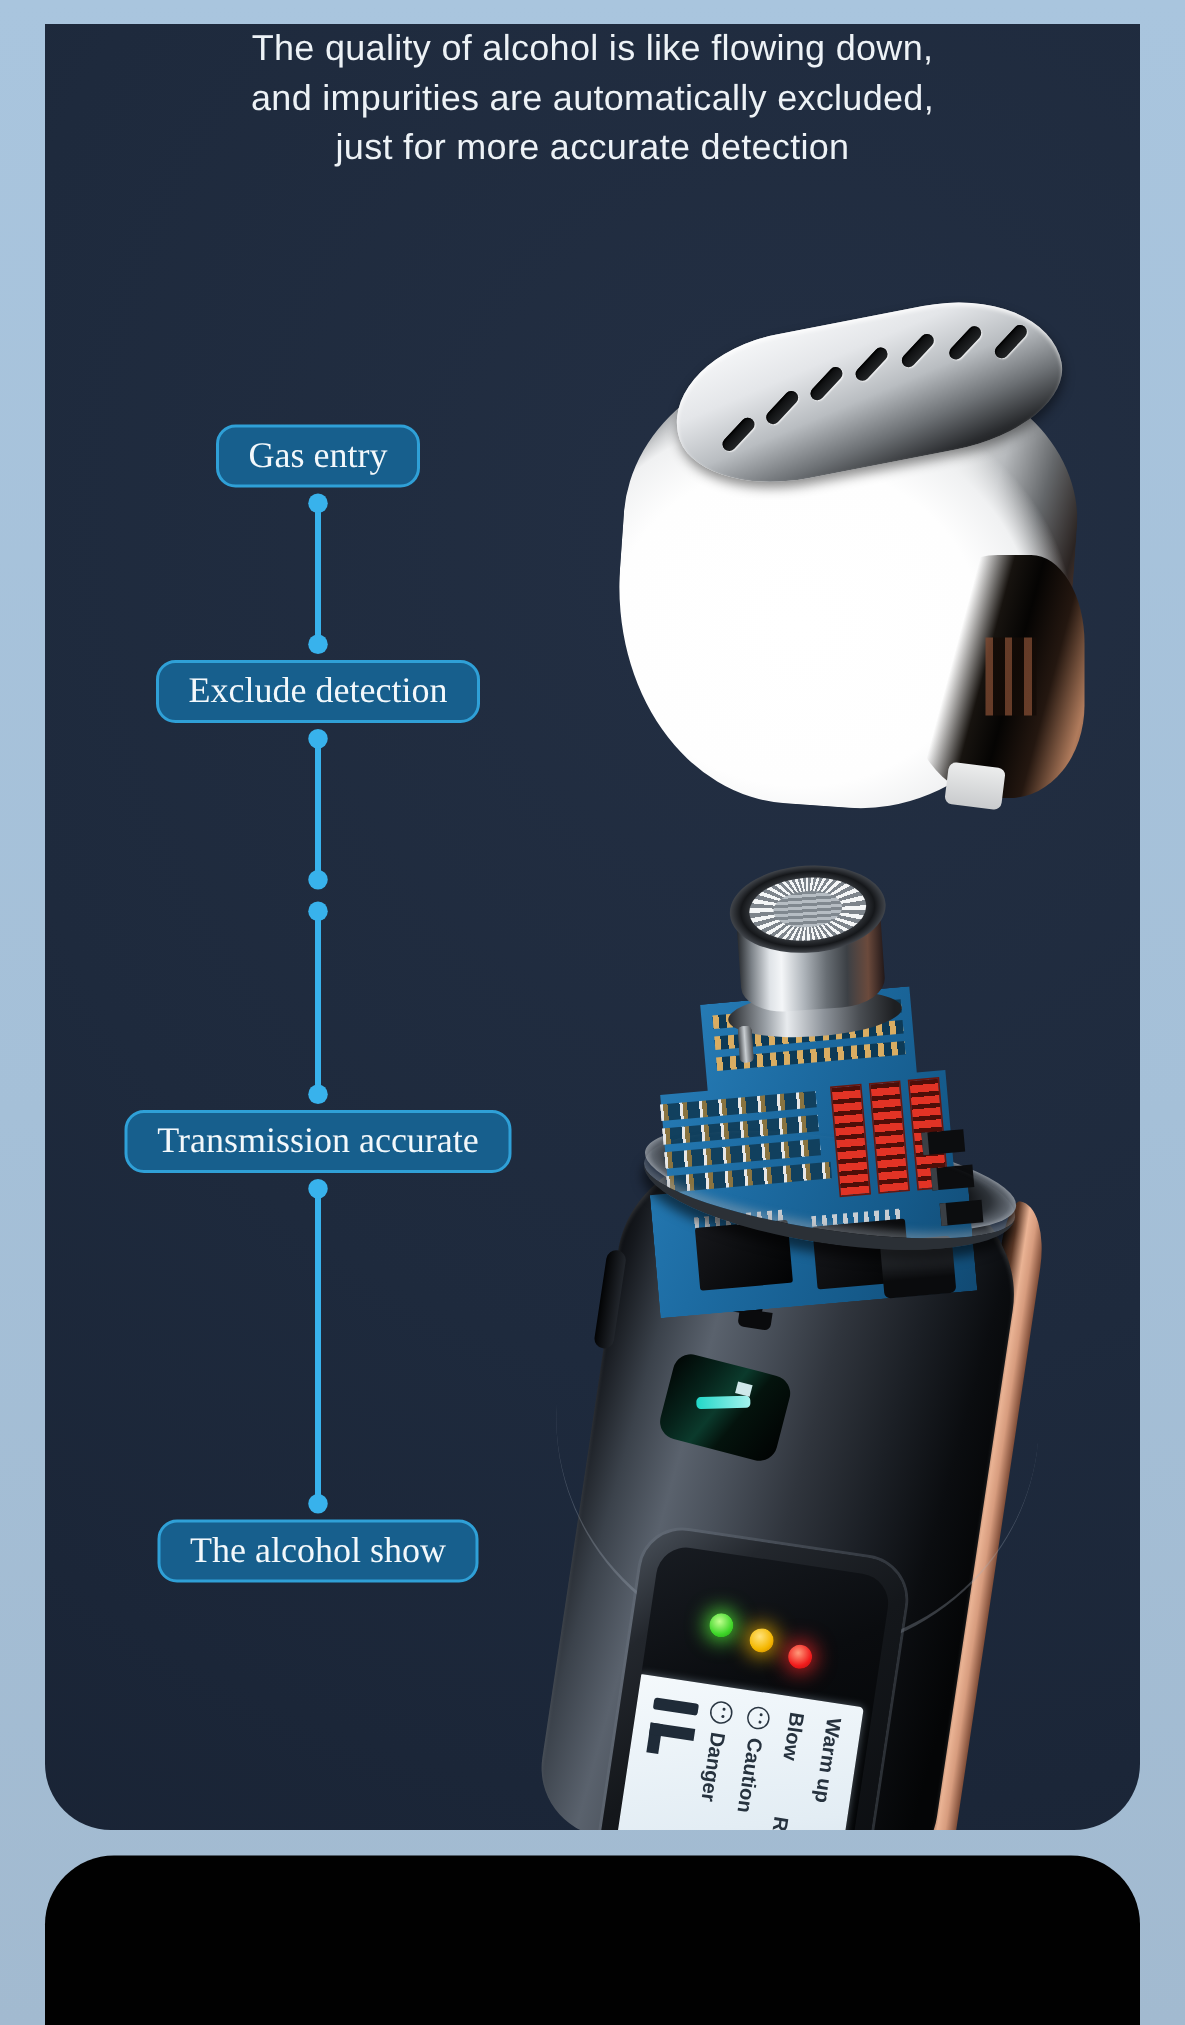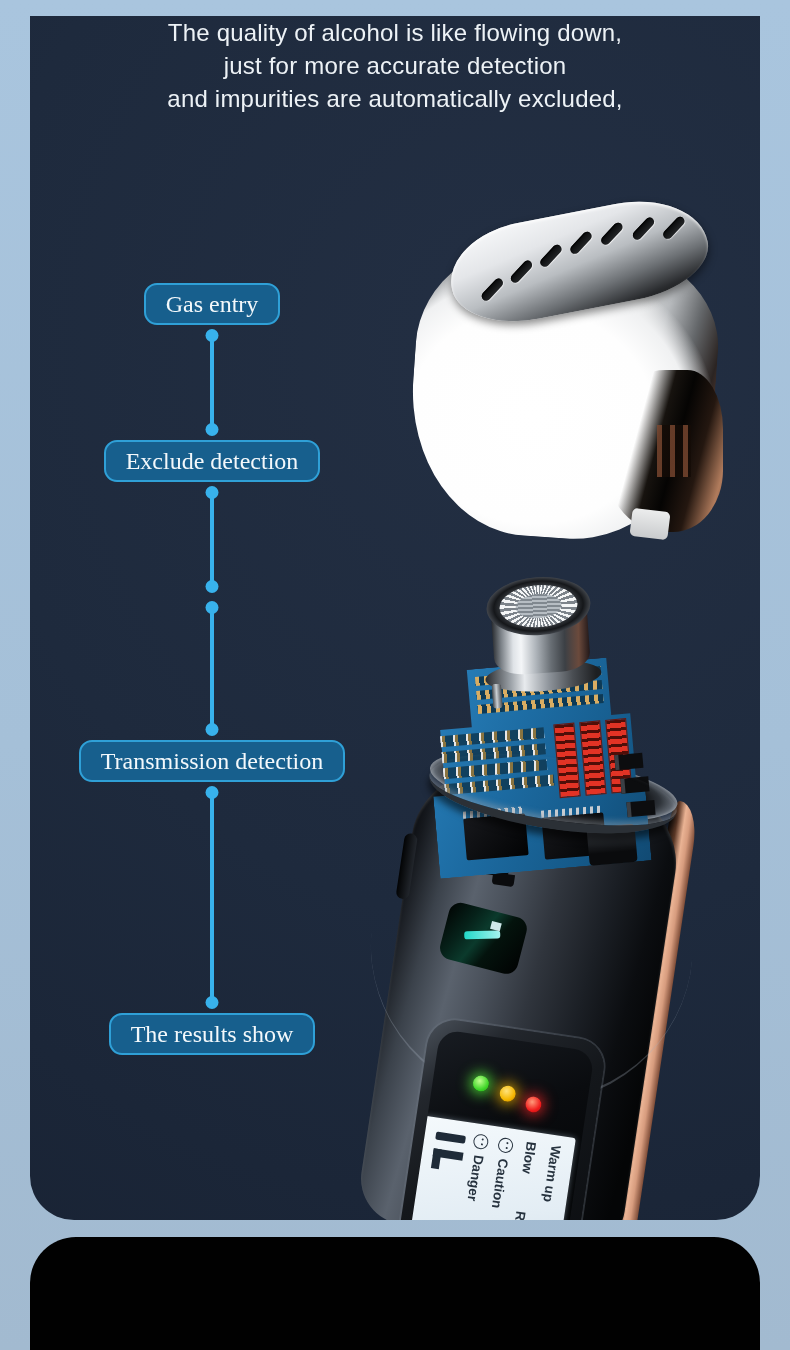--- a/index.html
+++ b/index.html
@@ -173,33 +173,33 @@
 </style>
 </head>
 <body>
 
 <div class="page">
 
   <div class="main-card">
 
     <div class="headline">
       <div>The quality of alcohol is like flowing down,</div>
+      <div>and impurities are automatically excluded,</div>
       <div>just for more accurate detection</div>
-      <div>and impurities are automatically excluded,</div>
     </div>
 
     <div class="flow">
       <div class="flow-label">Gas entry</div>
       <div class="connector c1"></div>
       <div class="flow-label">Exclude detection</div>
       <div class="connector c2"></div>
       <div class="connector c3"></div>
-      <div class="flow-label">Transmission detection</div>
+      <div class="flow-label">Transmission accurate</div>
       <div class="connector c4"></div>
-      <div class="flow-label">The results show</div>
+      <div class="flow-label">The alcohol show</div>
     </div>
 
     <div class="cap">
       <div class="cap-body"></div>
       <div class="cap-lid">
         <span class="cap-slot"></span>
         <span class="cap-slot"></span>
         <span class="cap-slot"></span>
         <span class="cap-slot"></span>
         <span class="cap-slot"></span>

